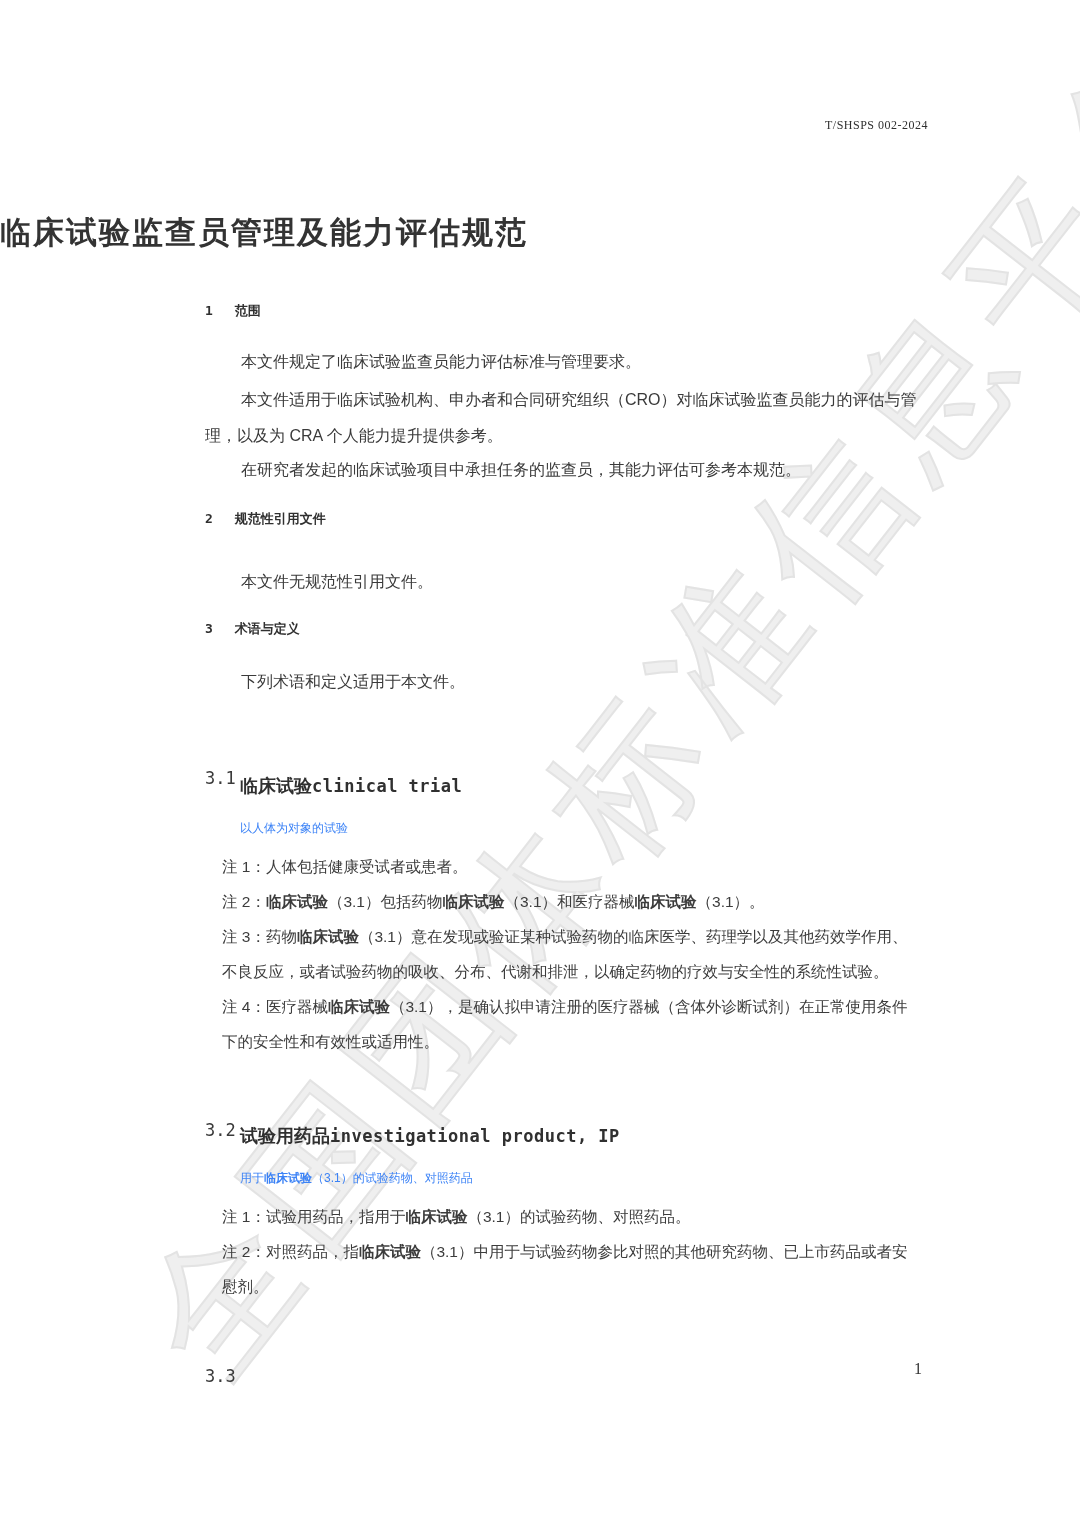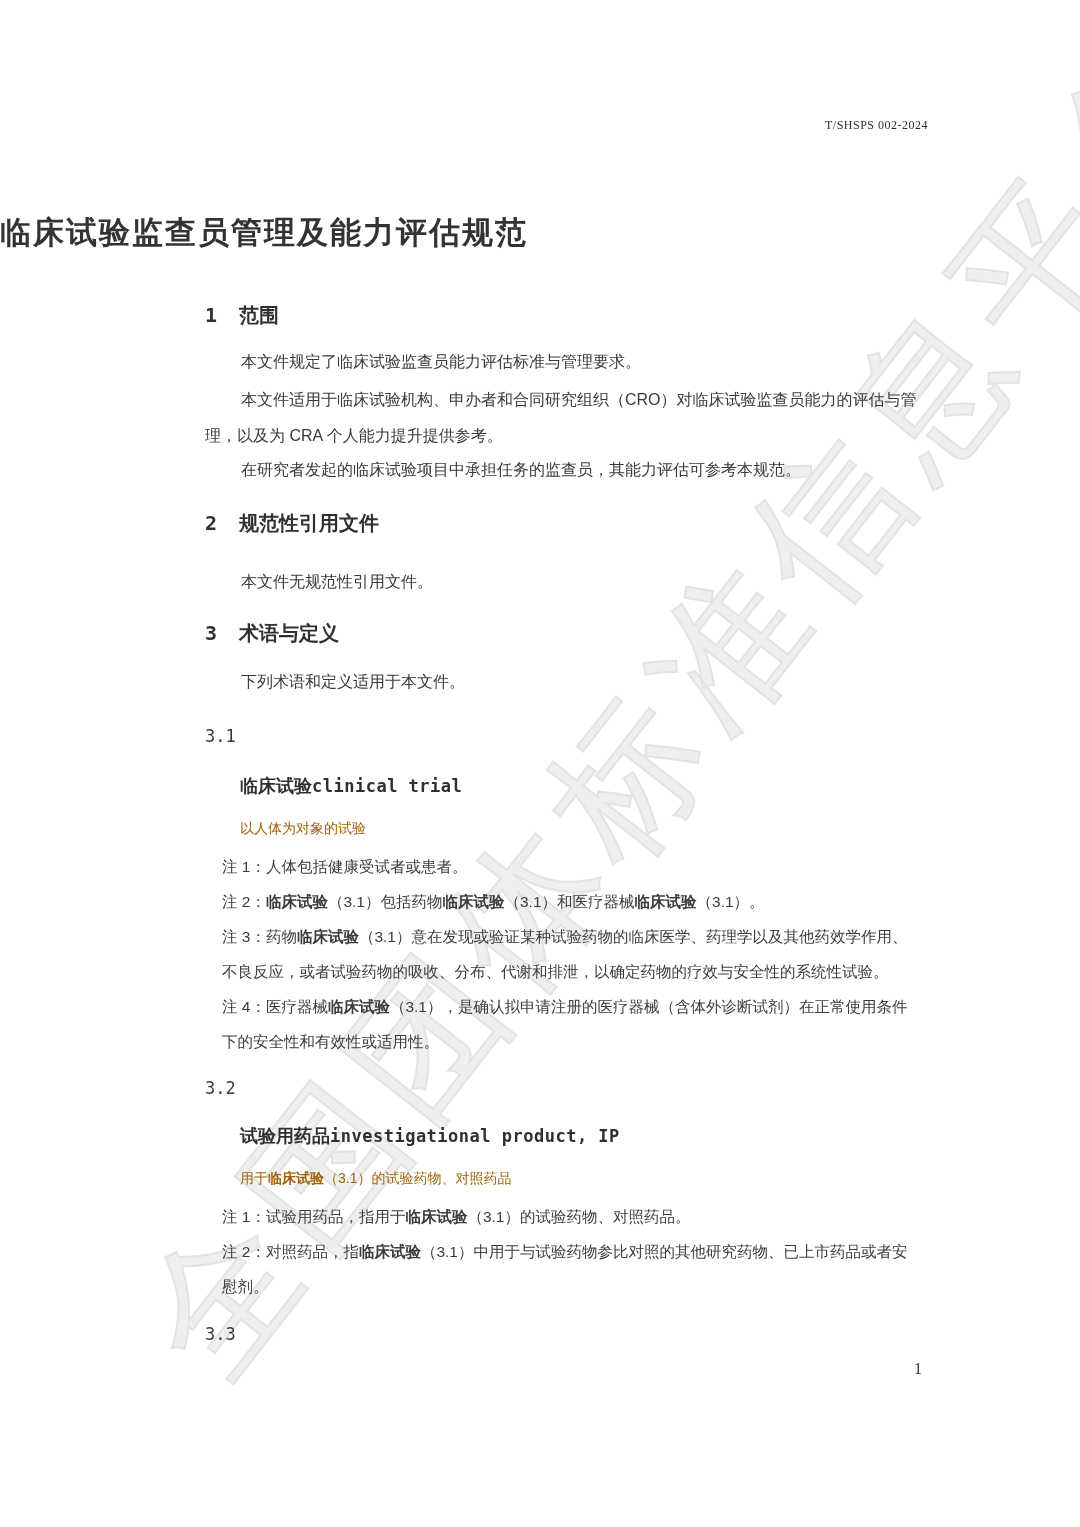--- a/index.html
+++ b/index.html
@@ -19,30 +19,30 @@
   .layer{position:absolute;left:0;top:0;width:100%;height:100%;z-index:1;}
   .doc-ref{
     position:absolute;top:118px;right:152px;
     font-family:"Liberation Serif","DejaVu Serif",serif;
     font-size:12px;color:#2f2f2f;letter-spacing:0.5px;
   }
   .doc-title{
     position:absolute;top:212px;left:0;width:100%;text-align:left;
     font-size:31px;font-weight:bold;color:#333;letter-spacing:2px;
   }
-  .sec-h{position:absolute;left:205px;font-size:20px;font-weight:bold;color:#303030;white-space:nowrap;}
+  .sec-h{position:absolute;left:205px;font-size:13px;font-weight:bold;color:#303030;white-space:nowrap;}
   .sec-h .num{display:inline-block;margin-right:22px;font-family:"DejaVu Sans Mono",monospace;font-weight:bold;}
   .para{
     position:absolute;left:205px;width:716px;
     font-size:16px;line-height:36px;text-indent:36px;color:#3a3a3a;
   }
-  .subnum{position:absolute;left:205px;font-size:17px;color:#3a3a3a;font-family:"DejaVu Sans Mono",monospace;}
+  .subnum{position:absolute;left:205px;font-size:17px;color:#3a3a3a;font-family:"DejaVu Sans Mono",monospace;margin-top:42px;}
   .term{position:absolute;left:240px;font-size:18px;font-weight:bold;color:#303030;white-space:nowrap;}
   .term .term-en{font-family:"DejaVu Sans Mono",monospace;margin-left:0;font-size:17px;letter-spacing:0.5px;}
-  .def{position:absolute;left:240px;font-size:14px;color:#a16207;white-space:nowrap;}
+  .def{position:absolute;left:240px;font-size:12px;color:#3b82f6;white-space:nowrap;}
   .notes{position:absolute;left:222px;width:700px;font-size:15.5px;line-height:35px;color:#3c3c3c;}
   .note{margin:0;}
   .seg-bold{font-weight:bold;}
   .page-num{
     position:absolute;top:1360px;right:158px;font-size:16px;color:#333;
     font-family:"Liberation Serif","DejaVu Serif",serif;
   }
 </style>
 </head>
 <body>

